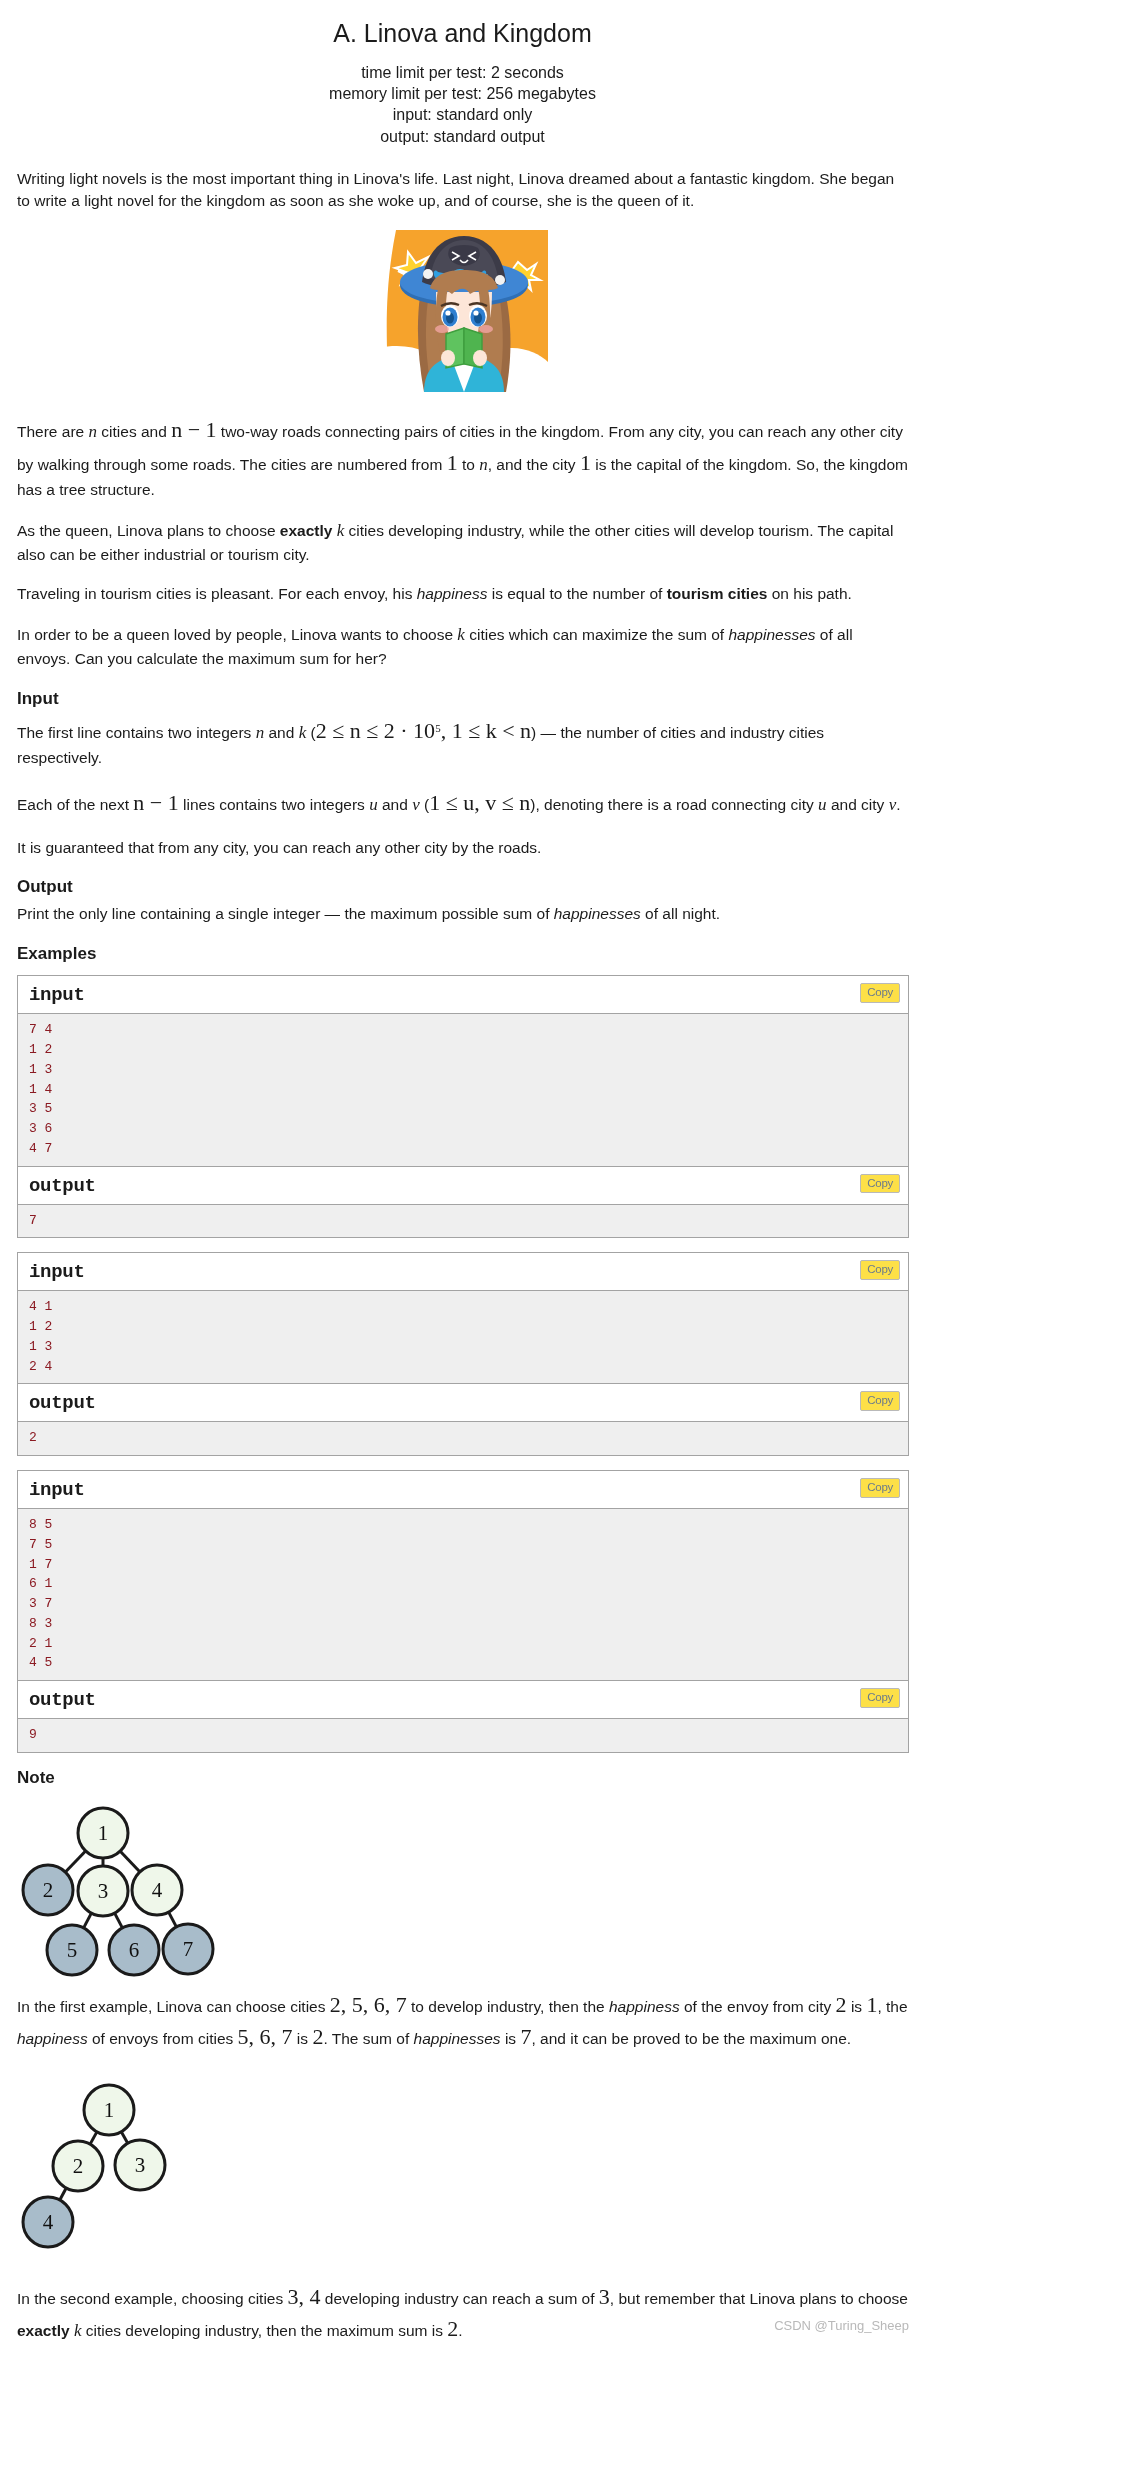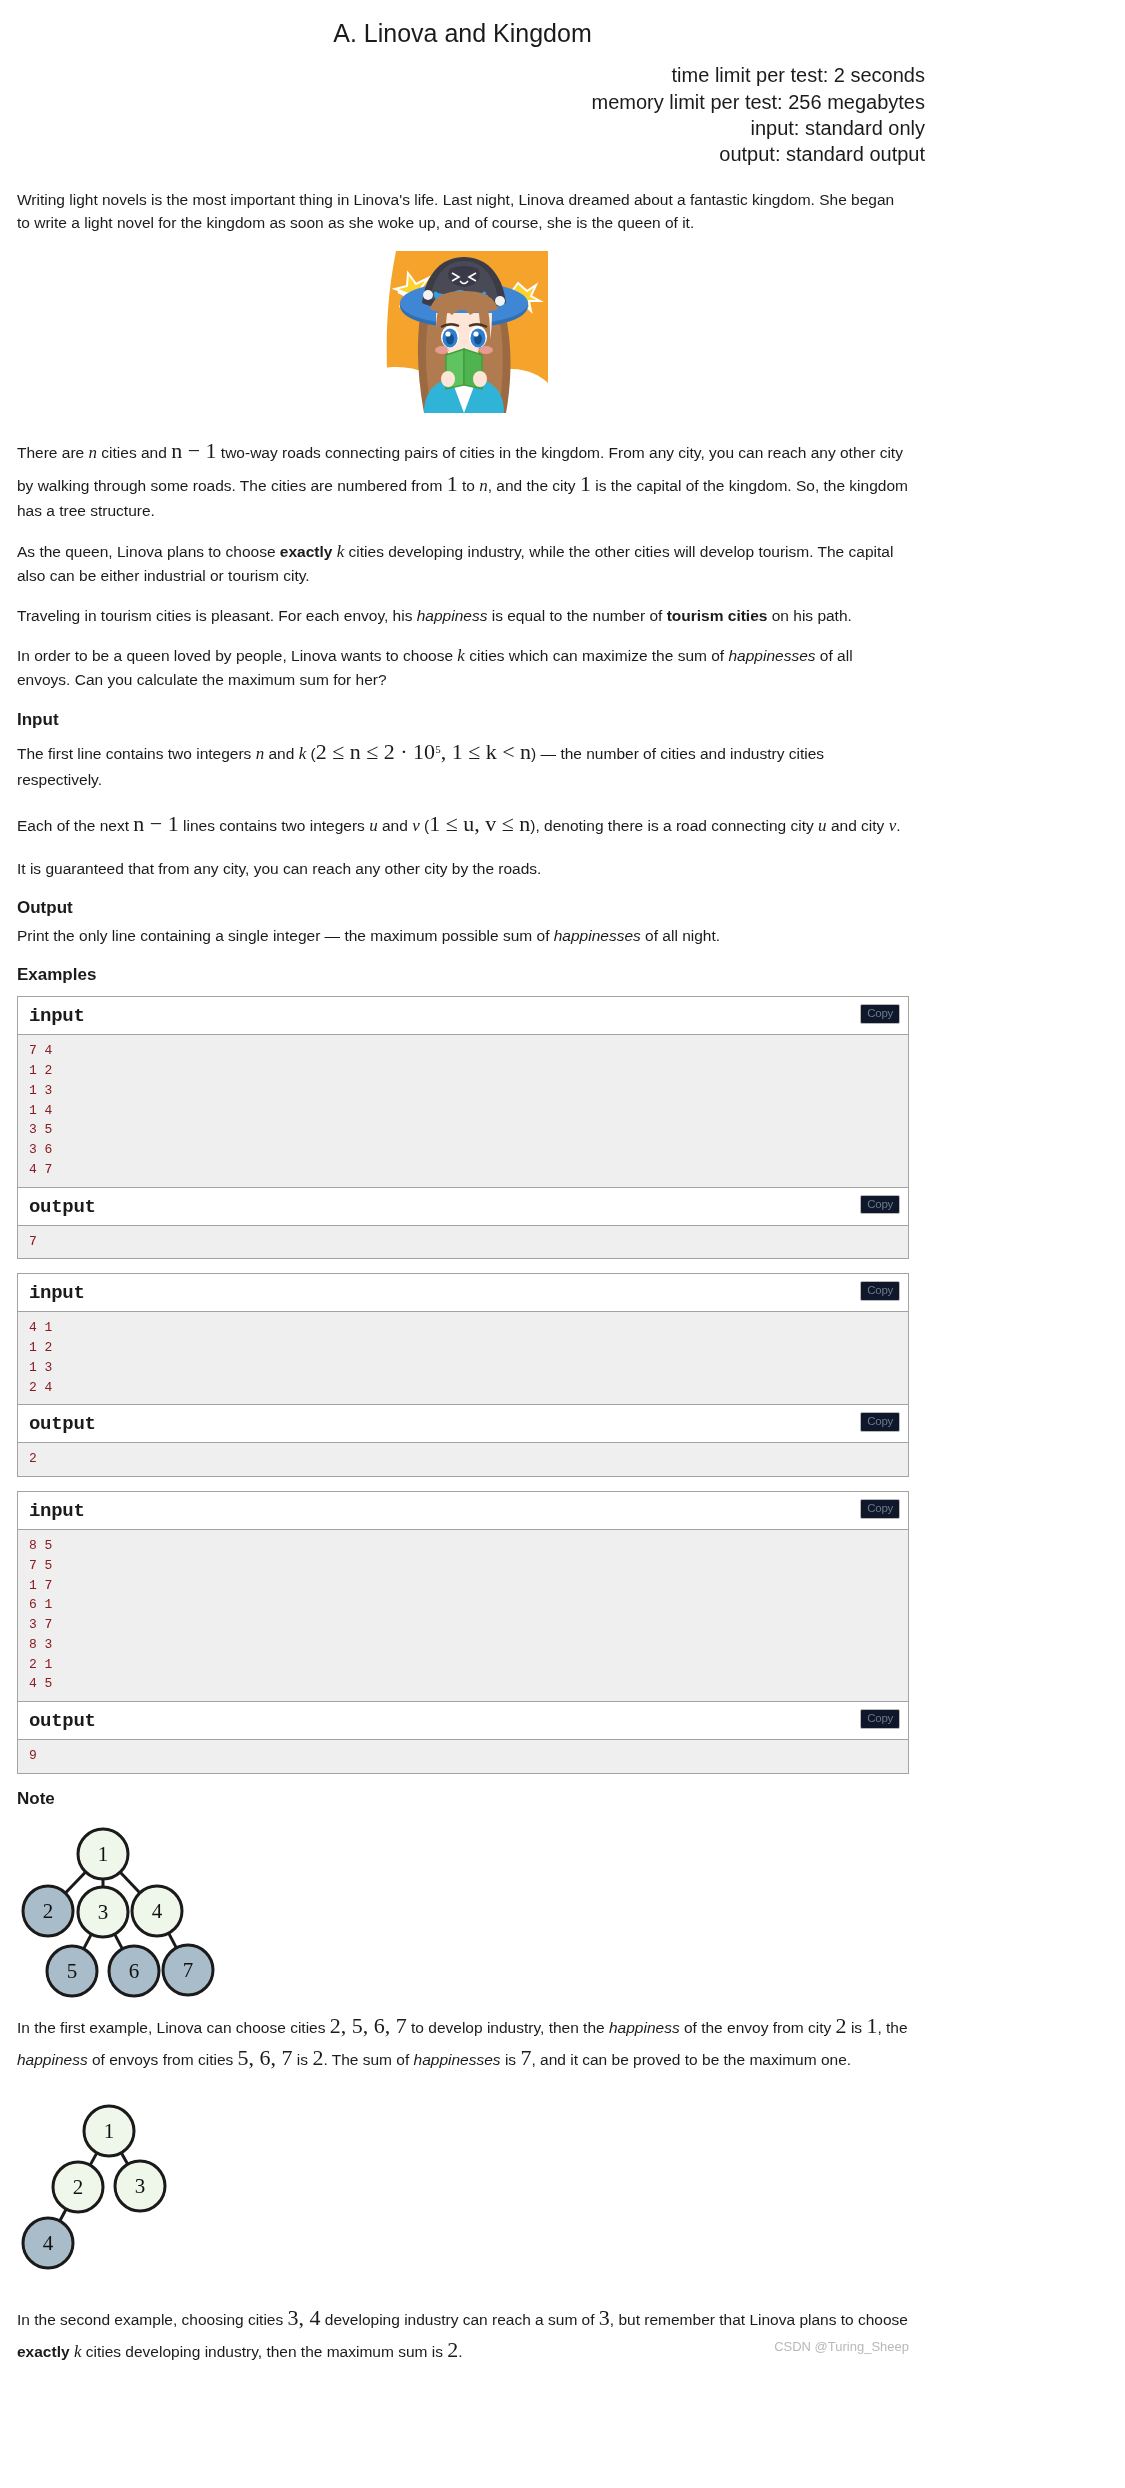--- a/index.html
+++ b/index.html
@@ -18,21 +18,21 @@
 
   
   .prob-header { text-align: center; padding-top: 18px; }
   .prob-title {
     font-size: 25px;
     font-weight: 400;
     color: #1b1b1b;
     line-height: 1.25;
     margin: 0 0 13px 0;
   }
-  .prob-limits { font-size: 20px; line-height: 1.32; color: #1b1b1b; text-align: right; }
+  .prob-limits { font-size: 16px; line-height: 1.32; color: #1b1b1b; }
   .prob-limits div { margin: 0; }
 
   
   .content { padding: 0 16px 0 17px; }
   p.para {
     font-size: 15.5px;
     line-height: 1.47;
     margin: 0 0 17px 0;
     color: #1b1b1b;
     text-align: left;
@@ -84,21 +84,21 @@
   }
   .copy-btn {
     position: absolute;
     right: 8px;
     top: 7px;
     font-family: "Liberation Sans", sans-serif;
     font-size: 11.5px;
     font-weight: normal;
     color: #6b7b8c;
     border: 1px solid #b9b9b9;
-    background: #0f172a;
+    background: #fde047;
     border-radius: 2px;
     padding: 2px 6px 3px 6px;
     line-height: 1.1;
     cursor: pointer;
   }
   pre.st-data {
     margin: 0;
     background: #efefef;
     font-family: "Liberation Mono", monospace;
     font-size: 13px;

